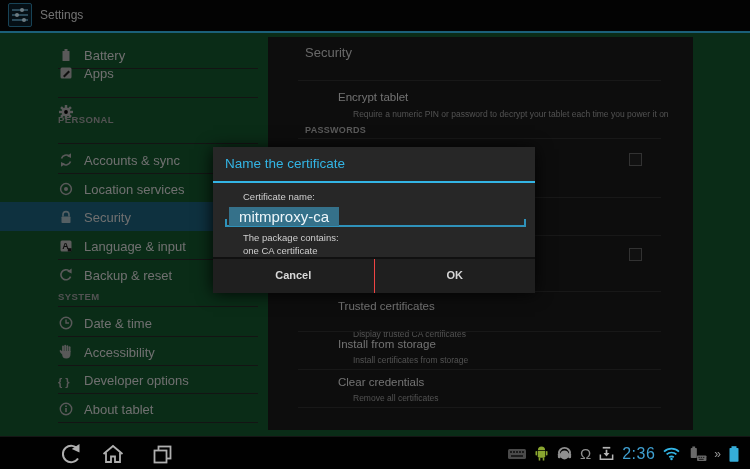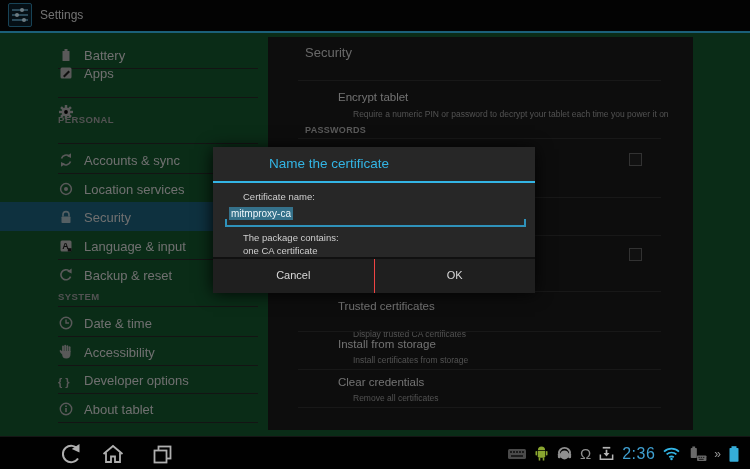--- a/index.html
+++ b/index.html
@@ -31,30 +31,30 @@
   .rows{position:absolute;left:70px;font-size:8.5px;color:#9a9a9a;white-space:nowrap;margin-left:15px;}
   .csec{position:absolute;left:37px;font-size:9px;font-weight:bold;color:#a8a8a8;letter-spacing:.3px;text-align:right;}
   .cb{position:absolute;width:11px;height:11px;border:1px solid #5f5f5f;background:rgba(255,255,255,.03);}
 
   
   .dim{position:absolute;left:0;top:0;width:750px;height:436px;background:rgba(0,0,0,.47);z-index:5;}
 
   
   .dialog{position:absolute;left:213px;top:147px;width:322px;height:144px;background:#272727;
           z-index:10;box-shadow:0 2px 16px rgba(0,0,0,.9);}
-  .dtitle{position:absolute;left:12px;top:0;height:34px;line-height:34px;font-size:13.5px;color:#33b5e5;margin-left:44px;}
+  .dtitle{position:absolute;left:12px;top:0;height:34px;line-height:34px;font-size:13.5px;color:#33b5e5;}
   .daccent{position:absolute;left:0;top:34px;width:322px;height:2px;background:#33b5e5;}
   .dlabel{position:absolute;left:30px;font-size:9.5px;color:#cfcfcf;}
   .dfield{position:absolute;left:12px;top:59px;width:301px;height:19px;border-bottom:2px solid #2f92ba;}
   .dfield .tick{position:absolute;bottom:-2px;width:2px;height:8px;background:#2f92ba;}
-  .dval{position:absolute;left:4px;top:1px;font-size:10px;color:#eef6fa;background:#35718a;
-        padding:1px 2px;white-space:nowrap;}
+  .dval{position:absolute;left:4px;top:1px;font-size:15px;color:#eef6fa;background:#35718a;
+        padding:1px 10px;white-space:nowrap;}
   .dbtns{position:absolute;left:0;top:110px;width:322px;height:34px;background:#1f1f1f;
          border-top:2px solid #101010;box-sizing:content-box;display:flex;}
-  .dbtn{flex:1;text-align:center;line-height:33px;font-size:11px;font-weight:normal;color:#d8d8d8;}
+  .dbtn{flex:1;text-align:center;line-height:33px;font-size:11px;font-weight:bold;color:#d8d8d8;}
   .dbtn + .dbtn{border-left:1px solid #ef4444;}
 
   
   .nav{position:absolute;left:0;top:436px;width:750px;height:33px;background:#010101;
        border-top:1px solid #151515;box-sizing:border-box;z-index:6;}
   .nbtn{position:absolute;top:4px;width:26px;height:26px;}
   .tray{position:absolute;right:10px;top:0;height:33px;display:flex;align-items:center;gap:7px;}
   .time{font-size:16px;color:#3f9fd0;letter-spacing:.5px;}
   .chev{font-size:12px;color:#9a9a9a;}
   .omega{font-size:15px;color:#8f8f8f;line-height:16px;}

